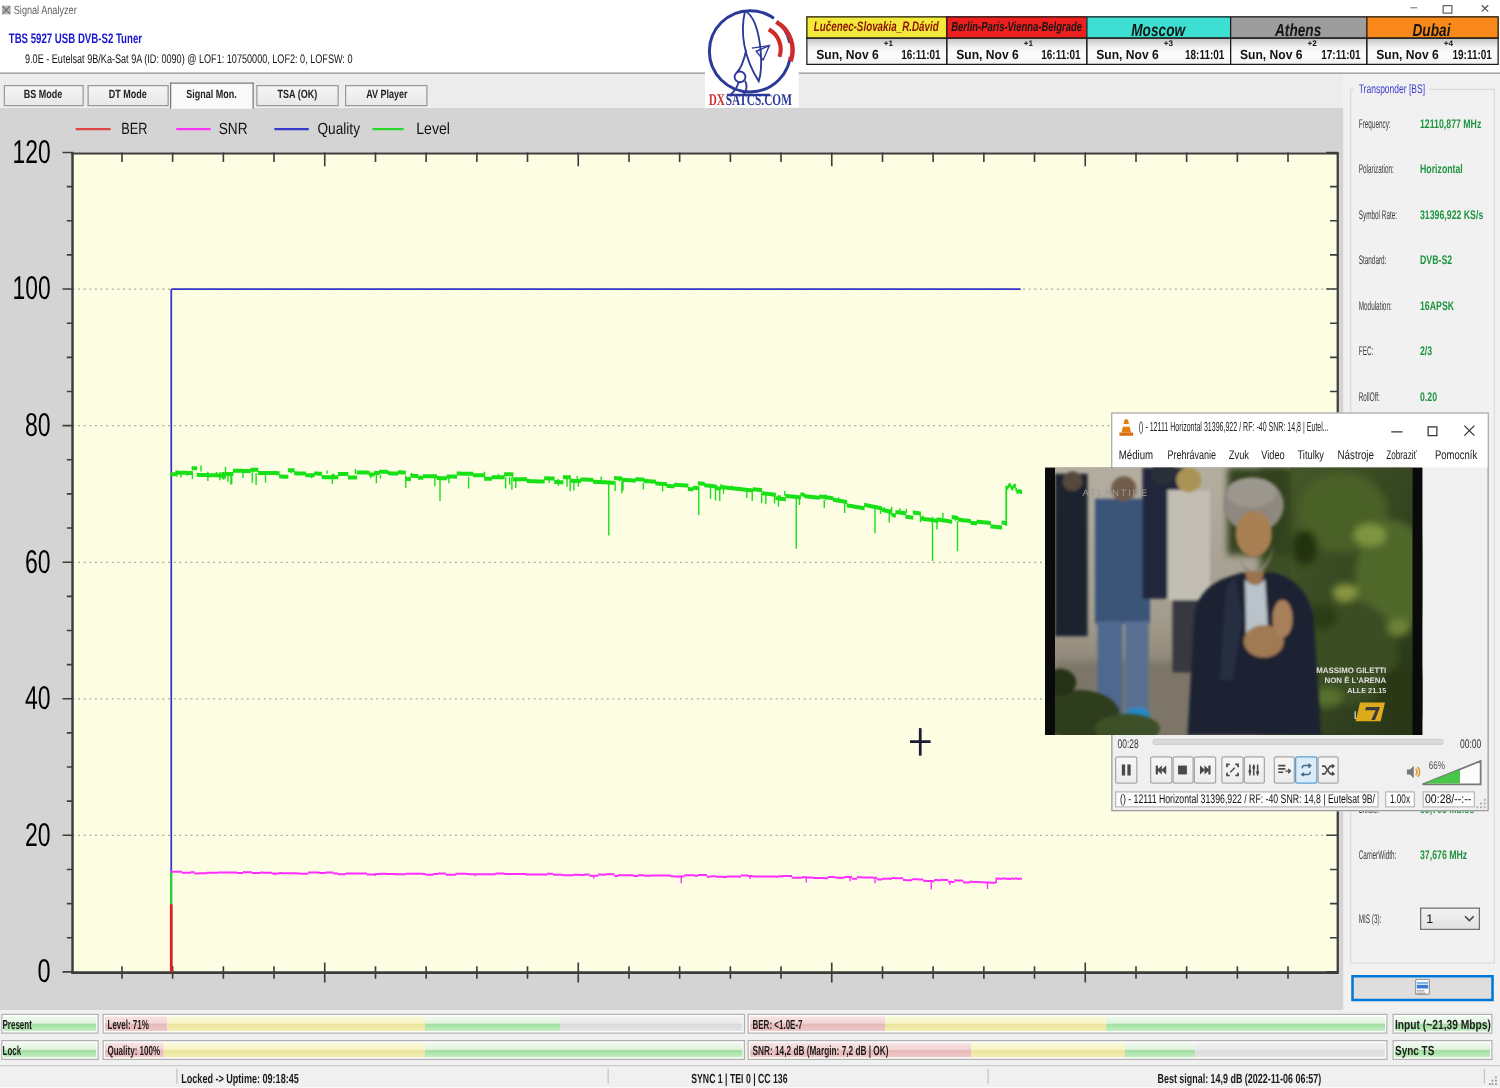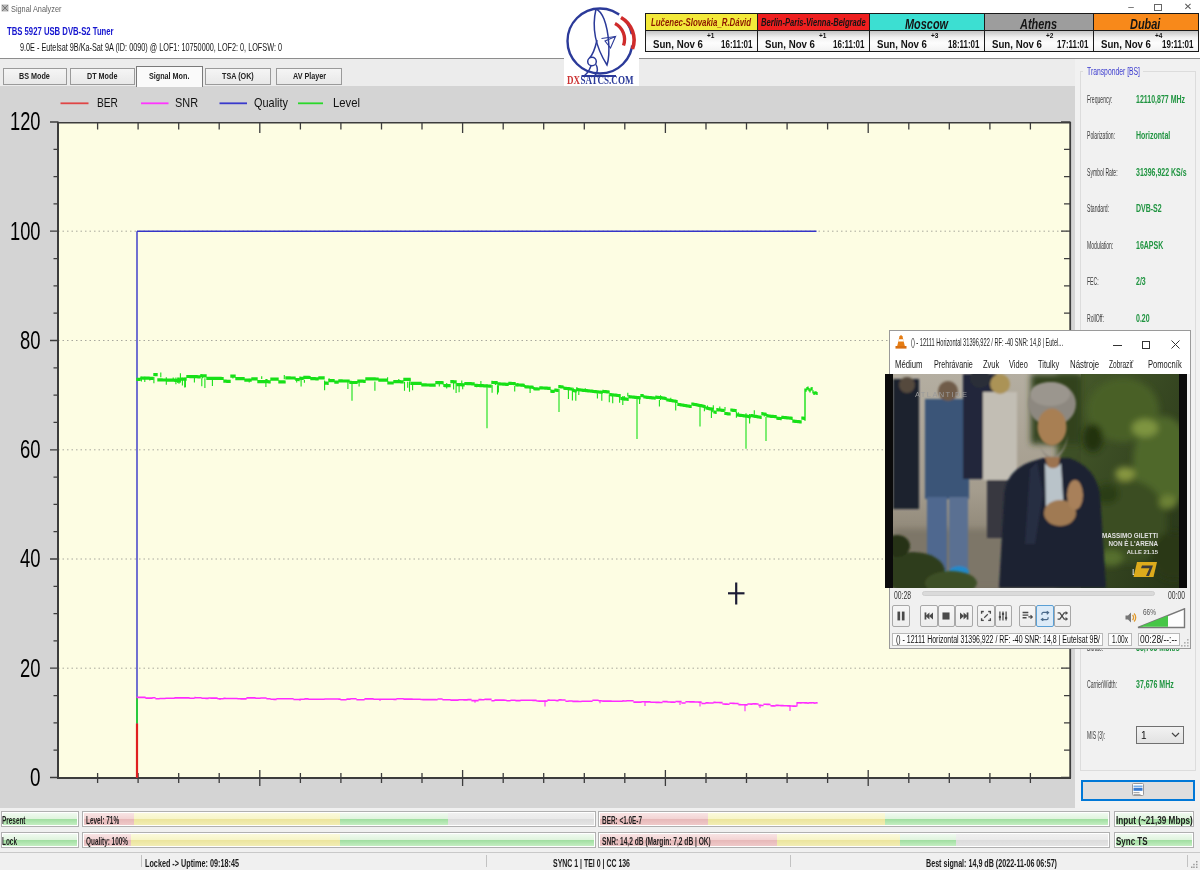--- a/index.html
+++ b/index.html
@@ -180,21 +180,21 @@
     <path d="M0.5 0.5L8.5 8.5M8.5 0.5L0.5 8.5" stroke="#333" stroke-width="1"></path>
   </svg>
 <div class="abs" style="left:895.3px;transform-origin:0 0;top:359.2px;font-size:10px;font-weight:normal;color:#1a1a1a;white-space:nowrap;z-index:10;transform:scaleX(0.7730);">Médium</div>
 <div class="abs" style="left:933.5px;transform-origin:0 0;top:359.2px;font-size:10px;font-weight:normal;color:#1a1a1a;white-space:nowrap;z-index:10;transform:scaleX(0.7194);">Prehrávanie</div>
 <div class="abs" style="left:982.8px;transform-origin:0 0;top:359.2px;font-size:10px;font-weight:normal;color:#1a1a1a;white-space:nowrap;z-index:10;transform:scaleX(0.7475);">Zvuk</div>
 <div class="abs" style="left:1008.5px;transform-origin:0 0;top:359.2px;font-size:10px;font-weight:normal;color:#1a1a1a;white-space:nowrap;z-index:10;transform:scaleX(0.7401);">Video</div>
 <div class="abs" style="left:1037.8px;transform-origin:0 0;top:359.2px;font-size:10px;font-weight:normal;color:#1a1a1a;white-space:nowrap;z-index:10;transform:scaleX(0.7432);">Titulky</div>
 <div class="abs" style="left:1069.8px;transform-origin:0 0;top:359.2px;font-size:10px;font-weight:normal;color:#1a1a1a;white-space:nowrap;z-index:10;transform:scaleX(0.7841);">Nástroje</div>
 <div class="abs" style="left:1108.5px;transform-origin:0 0;top:359.2px;font-size:10px;font-weight:normal;color:#1a1a1a;white-space:nowrap;z-index:10;transform:scaleX(0.6550);">Zobraziť</div>
 <div class="abs" style="left:1147.8px;transform-origin:0 0;top:359.2px;font-size:10px;font-weight:normal;color:#1a1a1a;white-space:nowrap;z-index:10;transform:scaleX(0.7578);">Pomocník</div>
-<div class="abs" style="left:885px;top:374px;z-index:10"><svg width="302" height="214" viewBox="0 0 302 214">
+<div class="abs" style="left:836px;top:374px;z-index:10"><svg width="302" height="214" viewBox="0 0 302 214">
 <defs>
 <filter id="bl1" x="-20%" y="-20%" width="140%" height="140%">
           <feGaussianBlur stdDeviation="1.3"></feGaussianBlur>
         </filter>
 <filter id="bl2" x="-30%" y="-30%" width="160%" height="160%">
           <feGaussianBlur stdDeviation="3"></feGaussianBlur>
         </filter>
 <linearGradient id="wall" x1="0" y1="0" x2="0" y2="1">
           <stop offset="0" stop-color="#b4aea1"></stop>
           <stop offset="0.55" stop-color="#a49c8d"></stop>

